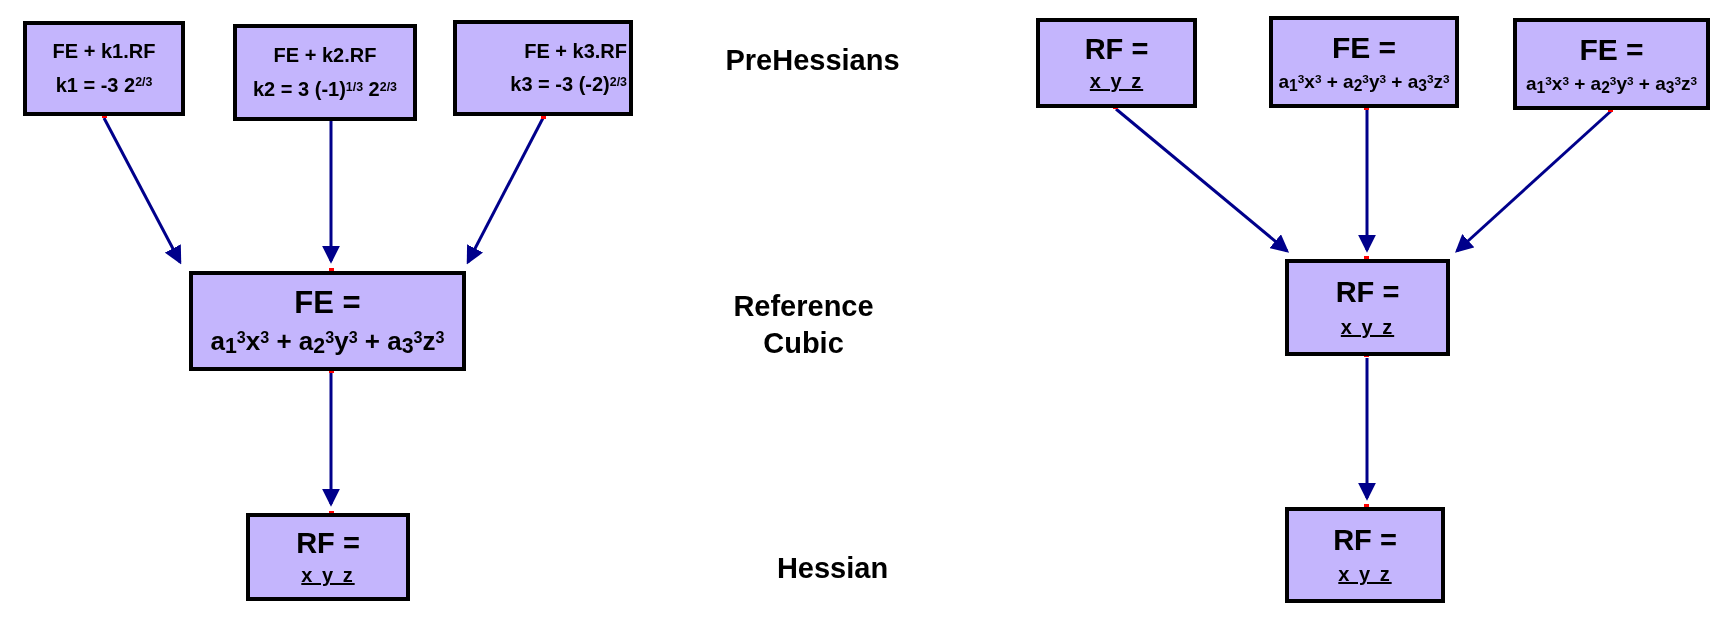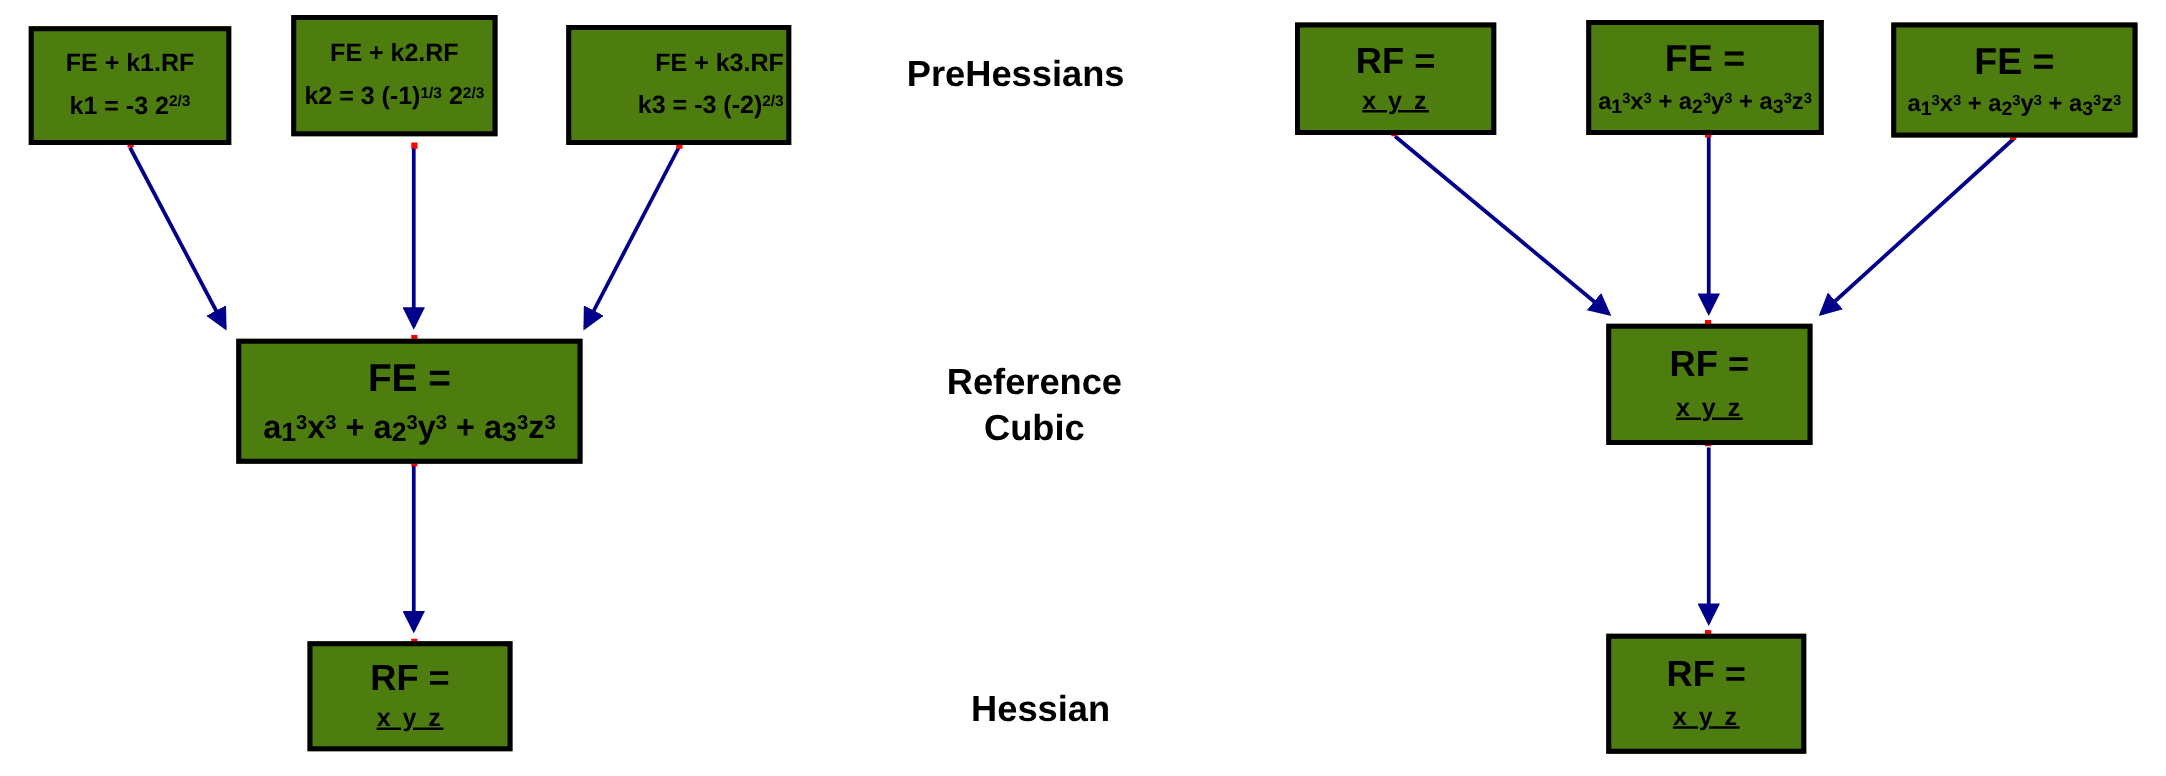--- a/index.html
+++ b/index.html
@@ -1,21 +1,21 @@
 <!DOCTYPE html>
 <html><head>
 <meta charset="utf-8">
 <style>
   html,body{margin:0;padding:0;background:#ffffff;}
   .canvas{
     position:relative;width:1733px;height:621px;background:#ffffff;
     font-family:"Liberation Sans",sans-serif;color:#000;font-weight:bold;overflow:hidden;
   }
   .box{
-    position:absolute;border:4px solid #000;background:#4d7c0f;box-sizing:border-box;
+    position:absolute;border:4px solid #000;background:#c4b5fd;box-sizing:border-box;
     display:flex;flex-direction:column;align-items:center;justify-content:space-evenly;
     text-align:center;line-height:1.05;padding:4px 2px;
   }
   .k-box  .bl1{font-size:20px;}
   .k-box  .bl2{font-size:20px;white-space:nowrap;}
   .fe-mid .bl1{font-size:31px;}
   .fe-mid .bl2{font-size:26px;white-space:nowrap;}
   .rf-box .bl1{font-size:29px;}
   .rf-box .bl2{font-size:20px;letter-spacing:2px;text-decoration:underline;}
   .fe-small .bl1{font-size:30px;}
@@ -61,21 +61,21 @@
       <rect x="1364" y="352" width="5" height="5"></rect>
       <rect x="1364" y="504" width="5" height="5"></rect>
     </g>
   </svg>
 
   <div class="box k-box" style="left:23px;top:21px;width:162px;height:95px;">
     <div class="bl1">FE + k1.RF</div>
     <div class="bl2"><span>k1 = -3 2</span><span class="sup">2/3</span></div>
   </div>
 
-  <div class="box k-box" style="left:233px;top:12px;width:165px;height:97px;">
+  <div class="box k-box" style="left:233px;top:24px;width:184px;height:97px;">
     <div class="bl1">FE + k2.RF</div>
     <div class="bl2"><span>k2 = 3 (-1)</span><span class="sup">1/3</span><span> 2</span><span class="sup">2/3</span></div>
   </div>
 
   <div class="box k-box" style="left:453px;top:20px;width:180px;height:96px;align-items:flex-end;">
     <div class="bl1">FE + k3.RF</div>
     <div class="bl2"><span>k3 = -3 (-2)</span><span class="sup">2/3</span></div>
   </div>
 
   <div class="box fe-mid" style="left:189px;top:271px;width:277px;height:100px;">
@@ -83,21 +83,21 @@
     <div class="bl2"><span>a</span><span class="sub">1</span><span class="sup">3</span><span>x</span><span class="sup">3</span><span> + a</span><span class="sub">2</span><span class="sup">3</span><span>y</span><span class="sup">3</span><span> + a</span><span class="sub">3</span><span class="sup">3</span><span>z</span><span class="sup">3</span></div>
   </div>
 
   <div class="box rf-box" style="left:246px;top:513px;width:164px;height:88px;">
     <div class="bl1">RF =</div>
     <div class="bl2">x y z</div>
   </div>
 
   <div class="label" style="left:640px;top:42px;width:345px;">PreHessians</div>
 
-  <div class="label" style="left:700px;top:288px;width:255px;">
+  <div class="label" style="left:676px;top:288px;width:255px;">
     <div>Reference</div>
     <div>Cubic</div>
   </div>
 
   <div class="label" style="left:680px;top:550px;width:305px;">Hessian</div>
 
   <div class="box rf-box" style="left:1036px;top:18px;width:161px;height:90px;">
     <div class="bl1">RF =</div>
     <div class="bl2">x y z</div>
   </div>

